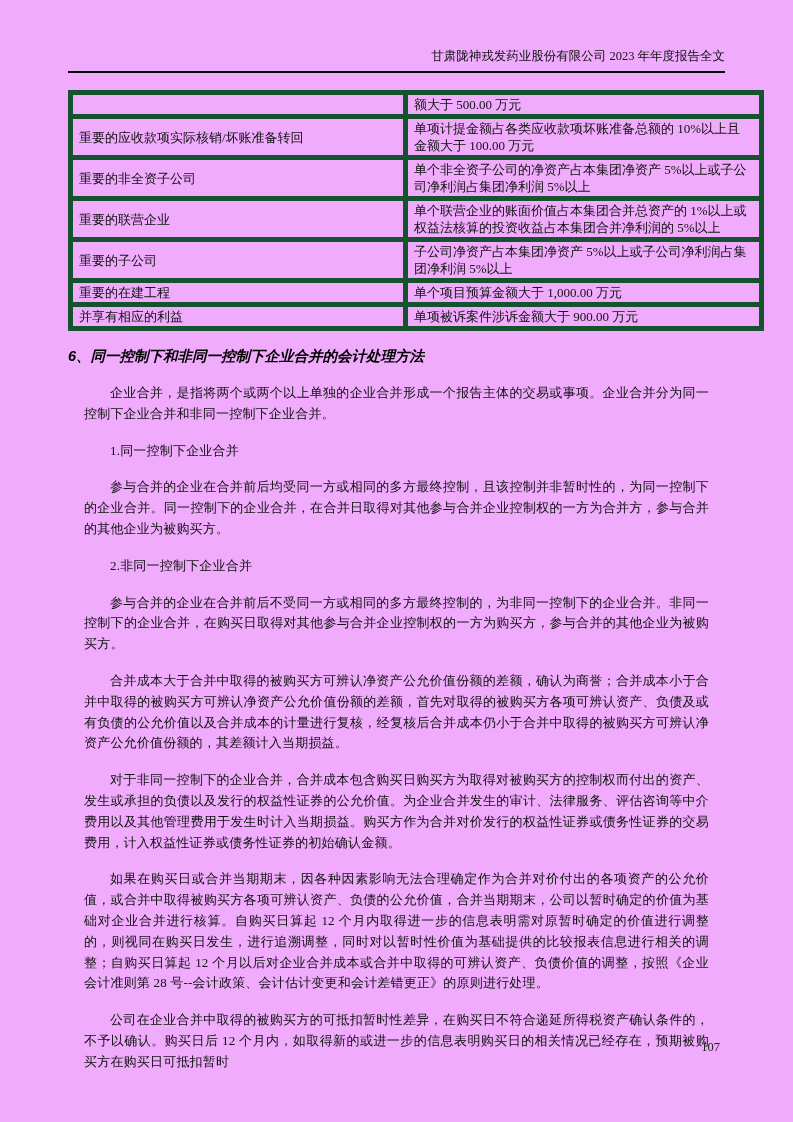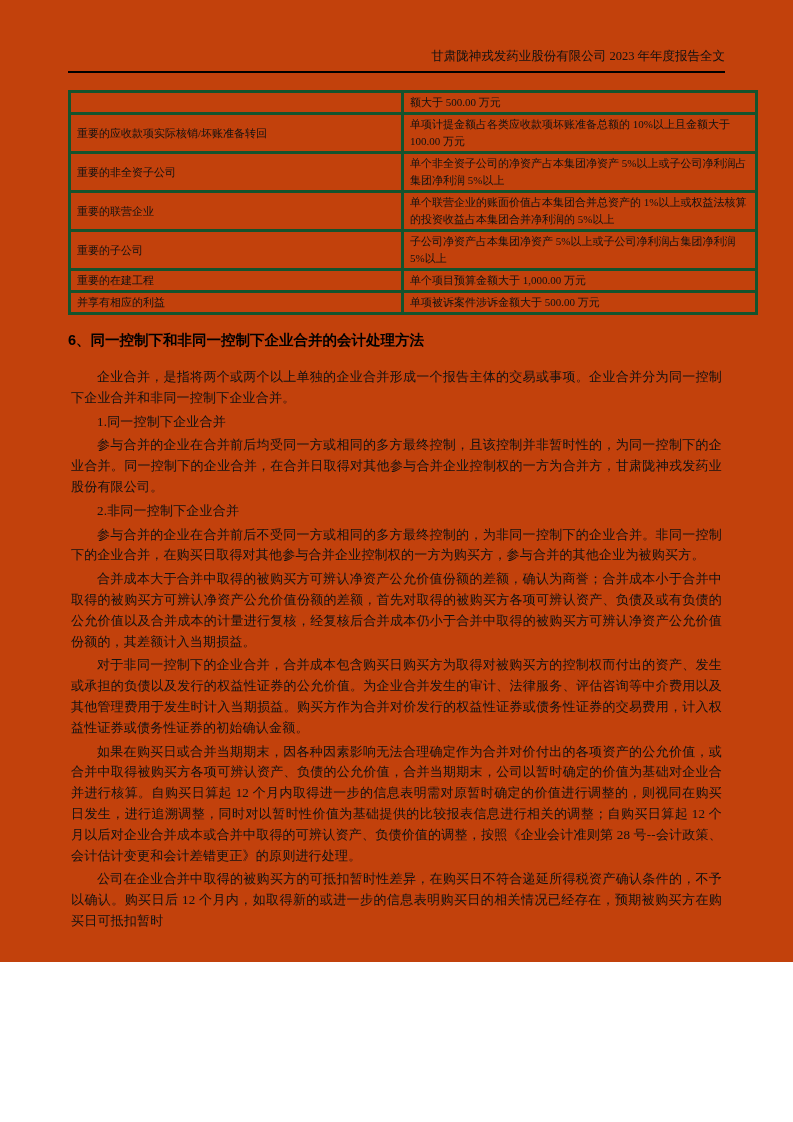--- a/index.html
+++ b/index.html
@@ -3,22 +3,22 @@
 <meta charset="utf-8">
 <style>
   html, body {
     margin: 0;
     padding: 0;
     background: #ffffff;
   }
   .page {
     position: relative;
     width: 793px;
-    height: 962px;
-    background: #c2410c;
+    height: 1122px;
+    background: #f0abfc;
     overflow: hidden;
     font-family: "Liberation Serif", "DejaVu Serif", serif;
     color: #1a1a1a;
   }
   .content {
     position: absolute;
     left: 68px;
     top: 47px;
     width: 657px;
   }
@@ -30,42 +30,43 @@
     padding-bottom: 6px;
     border-bottom: 2px solid #000;
   }
   table.criteria-table {
     width: 100%;
     border-collapse: collapse;
     margin-top: 17px;
     table-layout: fixed;
   }
   table.criteria-table td {
-    border: 3px solid #14532d;
-    font-size: 11px;
+    border: 5px solid #14532d;
+    font-size: 13px;
     line-height: 17px;
     padding: 1px 6px;
     vertical-align: middle;
     color: #111;
   }
   td.cell-item { width: 318px; border-radius: 16px; }
   td.cell-threshold { width: 339px; }
   .section-heading {
     margin: 16px 0 0 0;
     font-family: "Liberation Sans", "DejaVu Sans", sans-serif;
     font-weight: bold;
     font-size: 14.5px;
     line-height: 19px;
     color: #000;
+    font-style: italic;
   }
   .section-body {
     margin-top: 17px;
   }
   .section-body p {
-    margin: 3px;
+    margin: 16px;
     text-indent: 2em;
     text-align: justify;
     font-size: 13px;
     line-height: 20.8px;
     color: #111;
     letter-spacing: 0.2px;
   }
   .page-number {
     position: absolute;
     top: 1040px;
@@ -105,31 +106,31 @@
           <tr>
             <td class="cell-item">重要的子公司</td>
             <td class="cell-threshold">子公司净资产占本集团净资产 5%以上或子公司净利润占集团净利润 5%以上</td>
           </tr>
           <tr>
             <td class="cell-item">重要的在建工程</td>
             <td class="cell-threshold">单个项目预算金额大于 1,000.00 万元</td>
           </tr>
           <tr>
             <td class="cell-item">并享有相应的利益</td>
-            <td class="cell-threshold">单项被诉案件涉诉金额大于 500.00 万元</td>
+            <td class="cell-threshold">单项被诉案件涉诉金额大于 900.00 万元</td>
           </tr>
         </tbody>
     </table>
 
     <h2 class="section-heading">6、同一控制下和非同一控制下企业合并的会计处理方法</h2>
 
     <div class="section-body">
         <p>企业合并，是指将两个或两个以上单独的企业合并形成一个报告主体的交易或事项。企业合并分为同一控制下企业合并和非同一控制下企业合并。</p>
         <p>1.同一控制下企业合并</p>
-        <p>参与合并的企业在合并前后均受同一方或相同的多方最终控制，且该控制并非暂时性的，为同一控制下的企业合并。同一控制下的企业合并，在合并日取得对其他参与合并企业控制权的一方为合并方，甘肃陇神戎发药业股份有限公司。</p>
+        <p>参与合并的企业在合并前后均受同一方或相同的多方最终控制，且该控制并非暂时性的，为同一控制下的企业合并。同一控制下的企业合并，在合并日取得对其他参与合并企业控制权的一方为合并方，参与合并的其他企业为被购买方。</p>
         <p>2.非同一控制下企业合并</p>
         <p>参与合并的企业在合并前后不受同一方或相同的多方最终控制的，为非同一控制下的企业合并。非同一控制下的企业合并，在购买日取得对其他参与合并企业控制权的一方为购买方，参与合并的其他企业为被购买方。</p>
         <p>合并成本大于合并中取得的被购买方可辨认净资产公允价值份额的差额，确认为商誉；合并成本小于合并中取得的被购买方可辨认净资产公允价值份额的差额，首先对取得的被购买方各项可辨认资产、负债及或有负债的公允价值以及合并成本的计量进行复核，经复核后合并成本仍小于合并中取得的被购买方可辨认净资产公允价值份额的，其差额计入当期损益。</p>
         <p>对于非同一控制下的企业合并，合并成本包含购买日购买方为取得对被购买方的控制权而付出的资产、发生或承担的负债以及发行的权益性证券的公允价值。为企业合并发生的审计、法律服务、评估咨询等中介费用以及其他管理费用于发生时计入当期损益。购买方作为合并对价发行的权益性证券或债务性证券的交易费用，计入权益性证券或债务性证券的初始确认金额。</p>
         <p>如果在购买日或合并当期期末，因各种因素影响无法合理确定作为合并对价付出的各项资产的公允价值，或合并中取得被购买方各项可辨认资产、负债的公允价值，合并当期期末，公司以暂时确定的价值为基础对企业合并进行核算。自购买日算起 12 个月内取得进一步的信息表明需对原暂时确定的价值进行调整的，则视同在购买日发生，进行追溯调整，同时对以暂时性价值为基础提供的比较报表信息进行相关的调整；自购买日算起 12 个月以后对企业合并成本或合并中取得的可辨认资产、负债价值的调整，按照《企业会计准则第 28 号--会计政策、会计估计变更和会计差错更正》的原则进行处理。</p>
         <p>公司在企业合并中取得的被购买方的可抵扣暂时性差异，在购买日不符合递延所得税资产确认条件的，不予以确认。购买日后 12 个月内，如取得新的或进一步的信息表明购买日的相关情况已经存在，预期被购买方在购买日可抵扣暂时</p>
       </div>
 
   </div>
 

